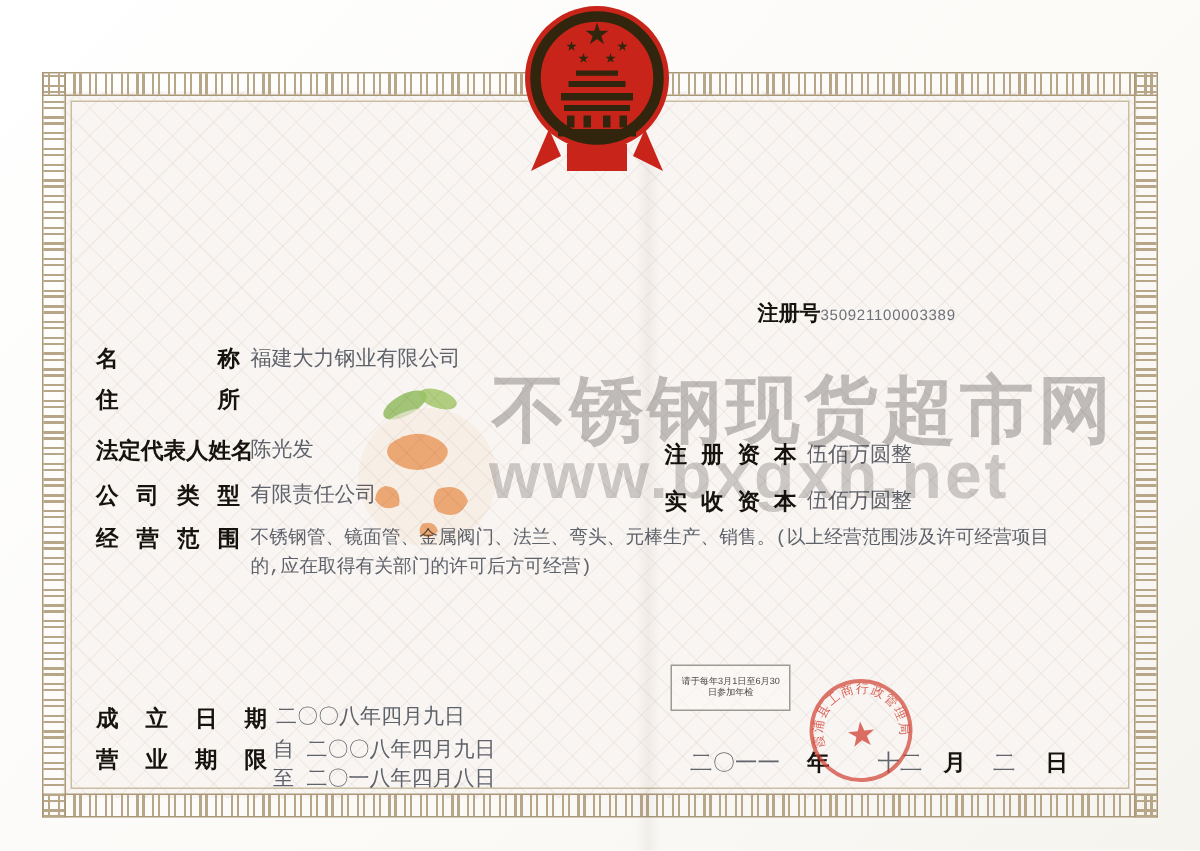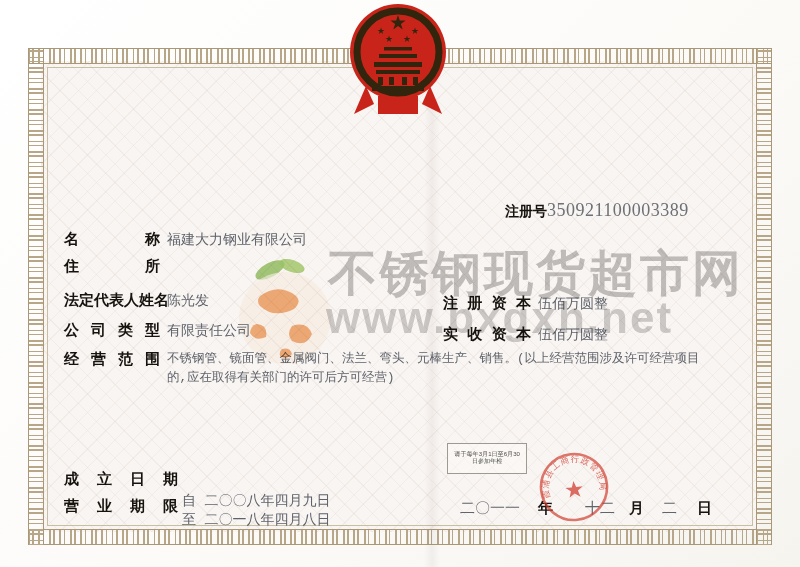--- a/index.html
+++ b/index.html
@@ -24,21 +24,21 @@
   .inner-line{position:absolute;inset:19px;border:1px solid #c9bda2;}
   .fold{position:absolute;left:396px;top:55px;width:16px;height:485px;
     background:linear-gradient(90deg,transparent,rgba(90,70,60,.06),transparent);}
 
   
   .emblem{position:absolute;left:344px;top:2px;width:108px;height:124px;z-index:6;}
   .title{position:absolute;left:0;right:0;top:116px;text-align:center;z-index:4;
     font-size:53px;font-weight:900;letter-spacing:10px;color:#171411;}
   .regrow{position:absolute;left:505px;top:200px;display:flex;align-items:baseline;z-index:4;}
   .regrow .lab{font-weight:bold;font-size:14px;color:#16130f;text-align:center;}
-  .regrow .num{font-family:Liberation Serif, serif;font-size:18px;color:#6d7076;letter-spacing:.5px;}
+  .regrow .num{font-family:Liberation Sans, sans-serif;font-size:10px;color:#6d7076;letter-spacing:.5px;}
 
   
   .row{position:absolute;display:flex;align-items:flex-start;z-index:4;}
   .lbl{font-weight:bold;font-size:15px;color:#16130f;flex-shrink:0;}
   .justify{display:flex;justify-content:space-between;}
   .val{font-family:Liberation Mono, monospace;font-size:14px;color:#5e626a;margin-left:7px;line-height:1.45;}
   .w96{width:96px;} .w88{width:88px;} .w114{width:114px;}
   .scope{width:552px;font-size:12.5px;line-height:1.5;}
 
   
@@ -168,20 +168,21 @@
       </div>
     <div class="val">伍佰万圆整</div>
   </div>
 
   <div class="abs lbl w114 justify" style="left:64px;top:470px">
       <span>成</span>
       <span>立</span>
       <span>日</span>
       <span>期</span>
     </div>
+  <div class="abs val" style="left:184px;top:469px;margin-left:0">二〇〇八年四月九日</div>
   <div class="abs lbl w114 justify" style="left:64px;top:497px">
       <span>营</span>
       <span>业</span>
       <span>期</span>
       <span>限</span>
     </div>
   <div class="abs val" style="left:182px;top:510px;margin-left:0">至 二〇一八年四月八日</div>
   <div class="abs val" style="left:182px;top:491px;margin-left:0">自 二〇〇八年四月九日</div>
 
   <div class="note">

